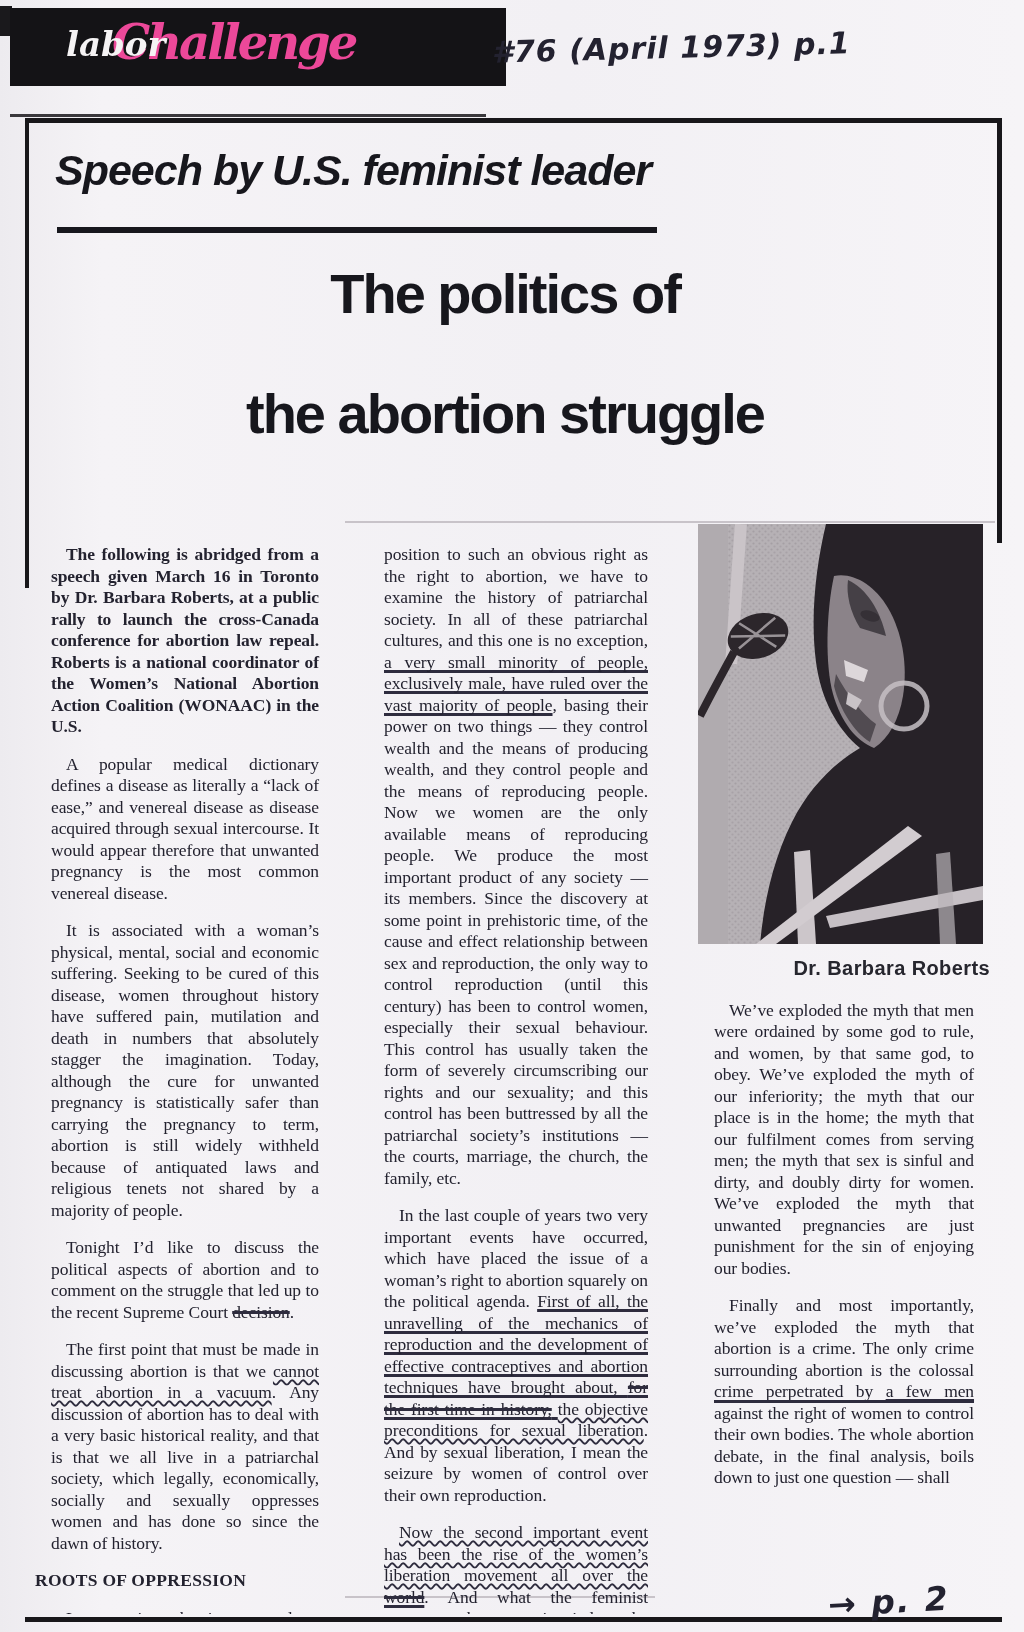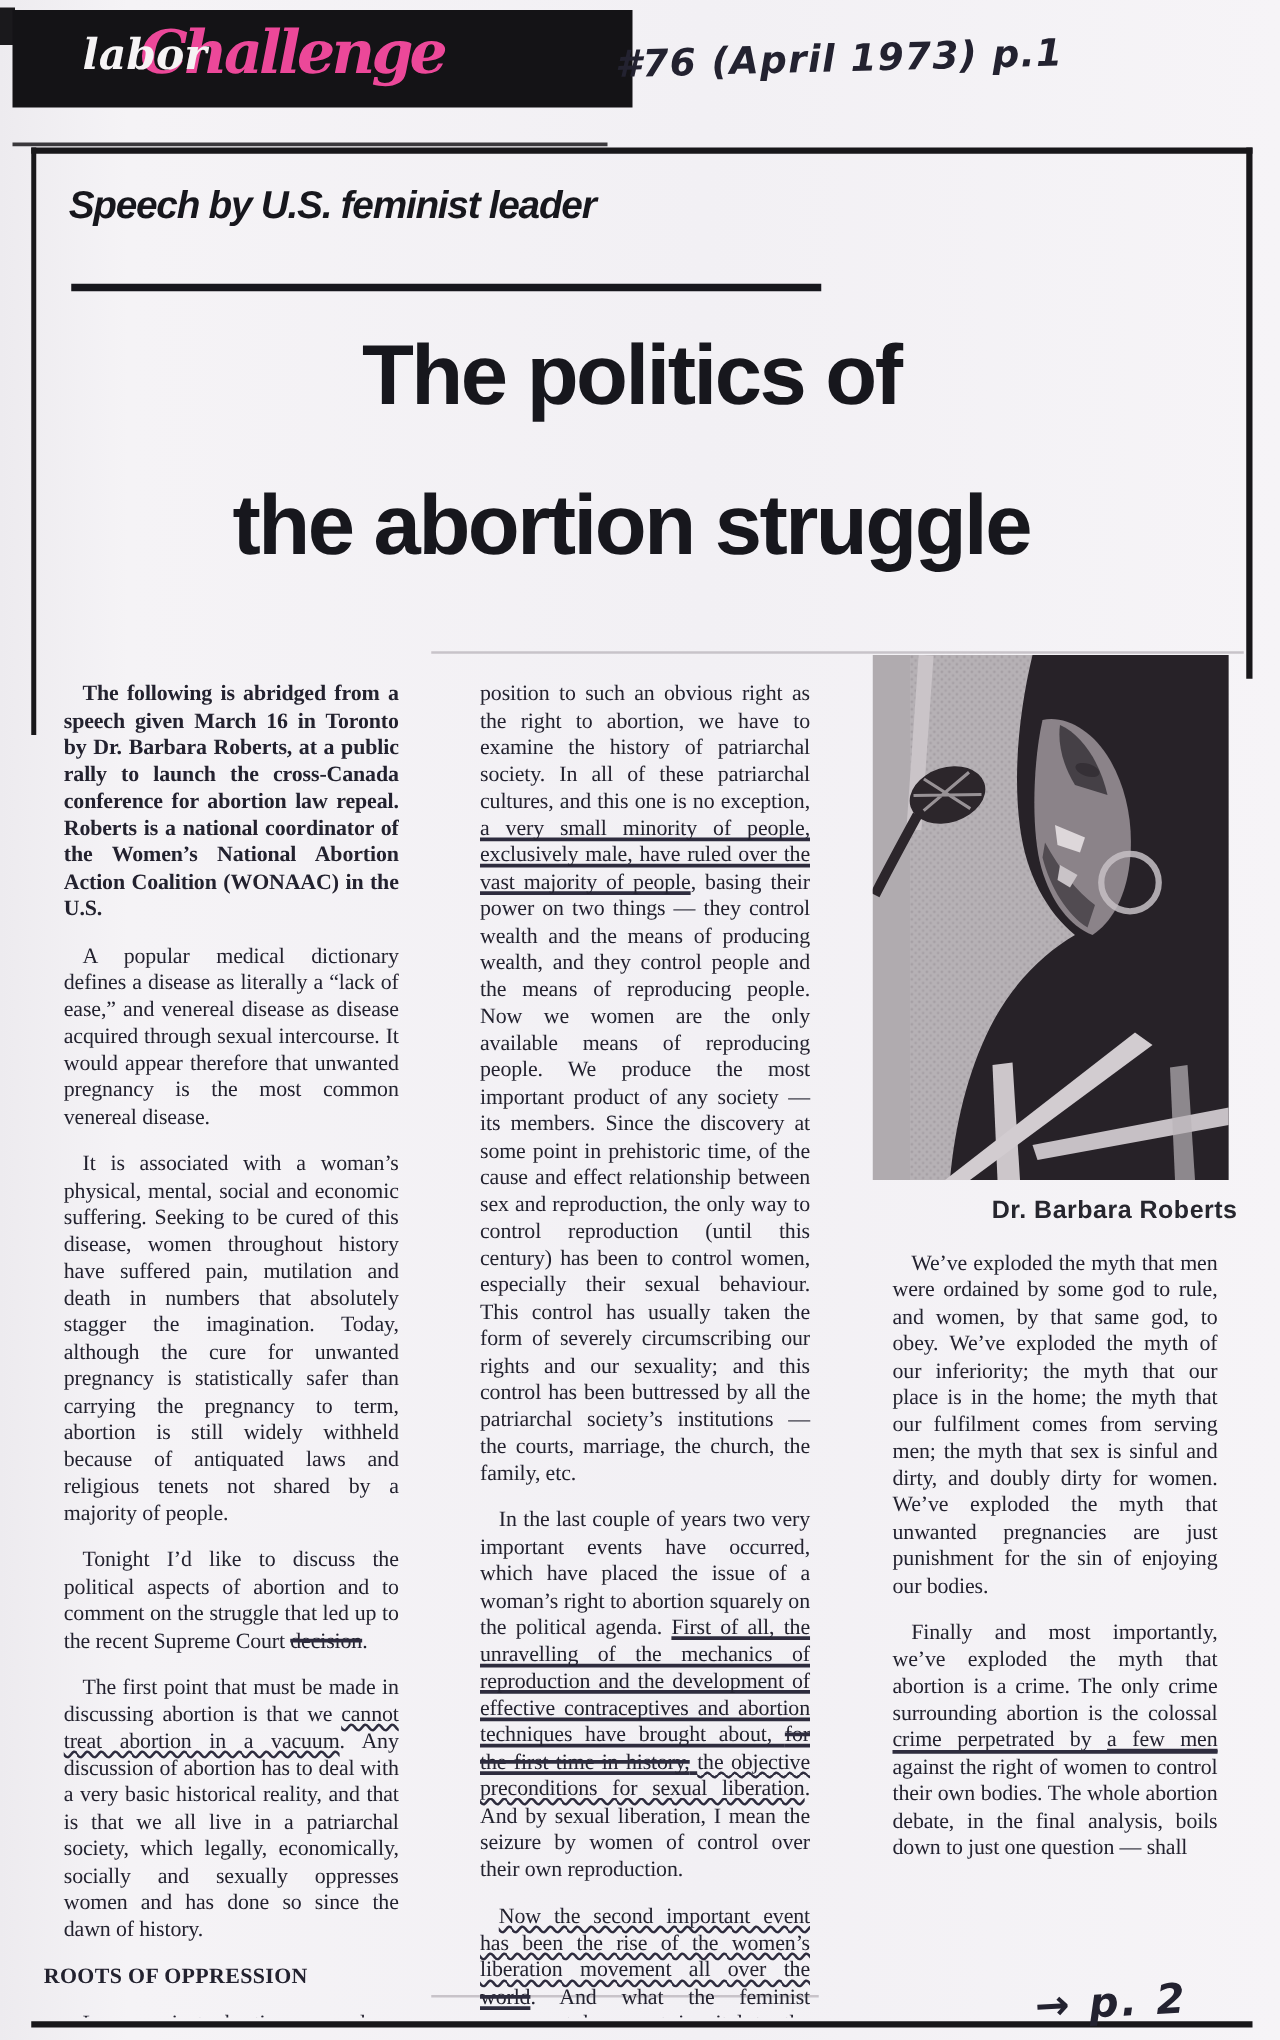--- a/index.html
+++ b/index.html
@@ -16,24 +16,24 @@
   .handwritten{font-family:"DejaVu Sans",cursive;font-style:italic;font-weight:bold;color:#232230;}
   .handwritten-issue{position:absolute;left:492px;top:30px;font-size:30px;letter-spacing:1px;transform:rotate(-1.5deg);}
   .corner-mark{position:absolute;left:0;top:6px;width:12px;height:30px;background:#1a191c;}
   
   .frame-top{position:absolute;left:25px;top:118px;width:977px;height:5px;background:#18171a;}
   .frame-left{position:absolute;left:25px;top:118px;width:4px;height:470px;background:#18171a;}
   .frame-right{position:absolute;left:997px;top:118px;width:5px;height:425px;background:#18171a;}
   .frame-bottom{position:absolute;left:25px;top:1617px;width:977px;height:5px;background:#18171a;}
   
   .kicker{position:absolute;left:55px;top:146px;font-family:"Liberation Sans",sans-serif;
-    font-style:italic;font-weight:bold;font-size:31px;letter-spacing:-1px;color:#17171d;}
+    font-style:italic;font-weight:bold;font-size:43px;letter-spacing:-1px;color:#17171d;}
   .kicker-rule{position:absolute;left:57px;top:227px;width:600px;height:6px;background:#17171d;}
   .headline{position:absolute;left:30px;width:950px;text-align:center;color:#17171d;
-    font-family:"Liberation Sans",sans-serif;font-weight:bold;font-size:68px;letter-spacing:-2px;line-height:1;}
+    font-family:"Liberation Sans",sans-serif;font-weight:bold;font-size:56px;letter-spacing:-2px;line-height:1;}
   .h1{top:266px;} .h2{top:386px;}
   
   .col{position:absolute;top:528px;font-size:17.5px;line-height:21.5px;text-align:justify;
     letter-spacing:-0.1px;color:#23222f;overflow:hidden;}
   #col1{left:35px;width:300px;height:1086px;}
   #col2{left:368px;width:296px;height:1086px;}
   #col3{left:698px;width:292px;top:524px;height:1100px;}
   .col p{margin:16px;text-indent:15px;}
   .col p.noindent{text-indent:0;}
   .col p.intro{font-weight:bold;}

